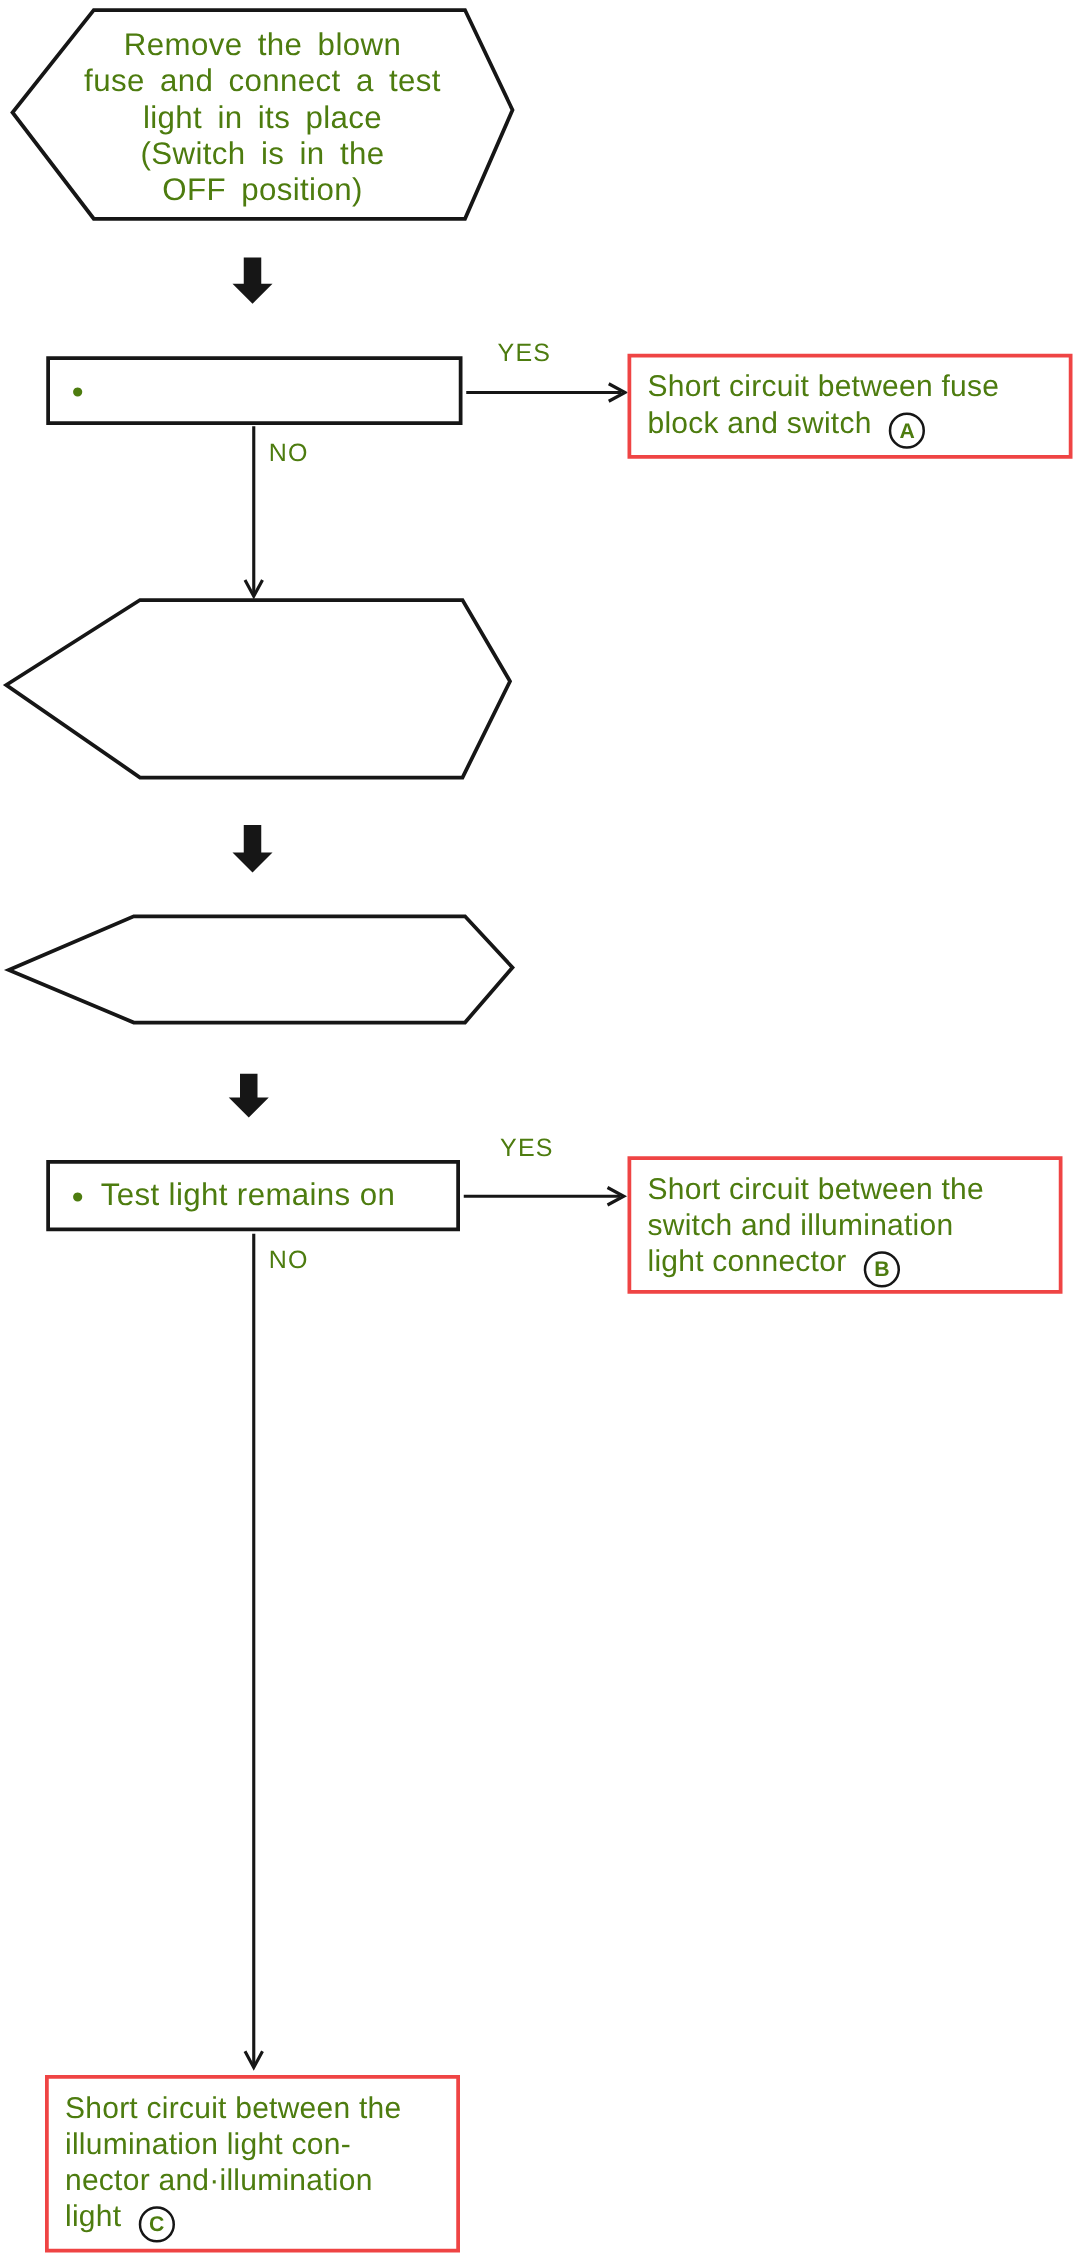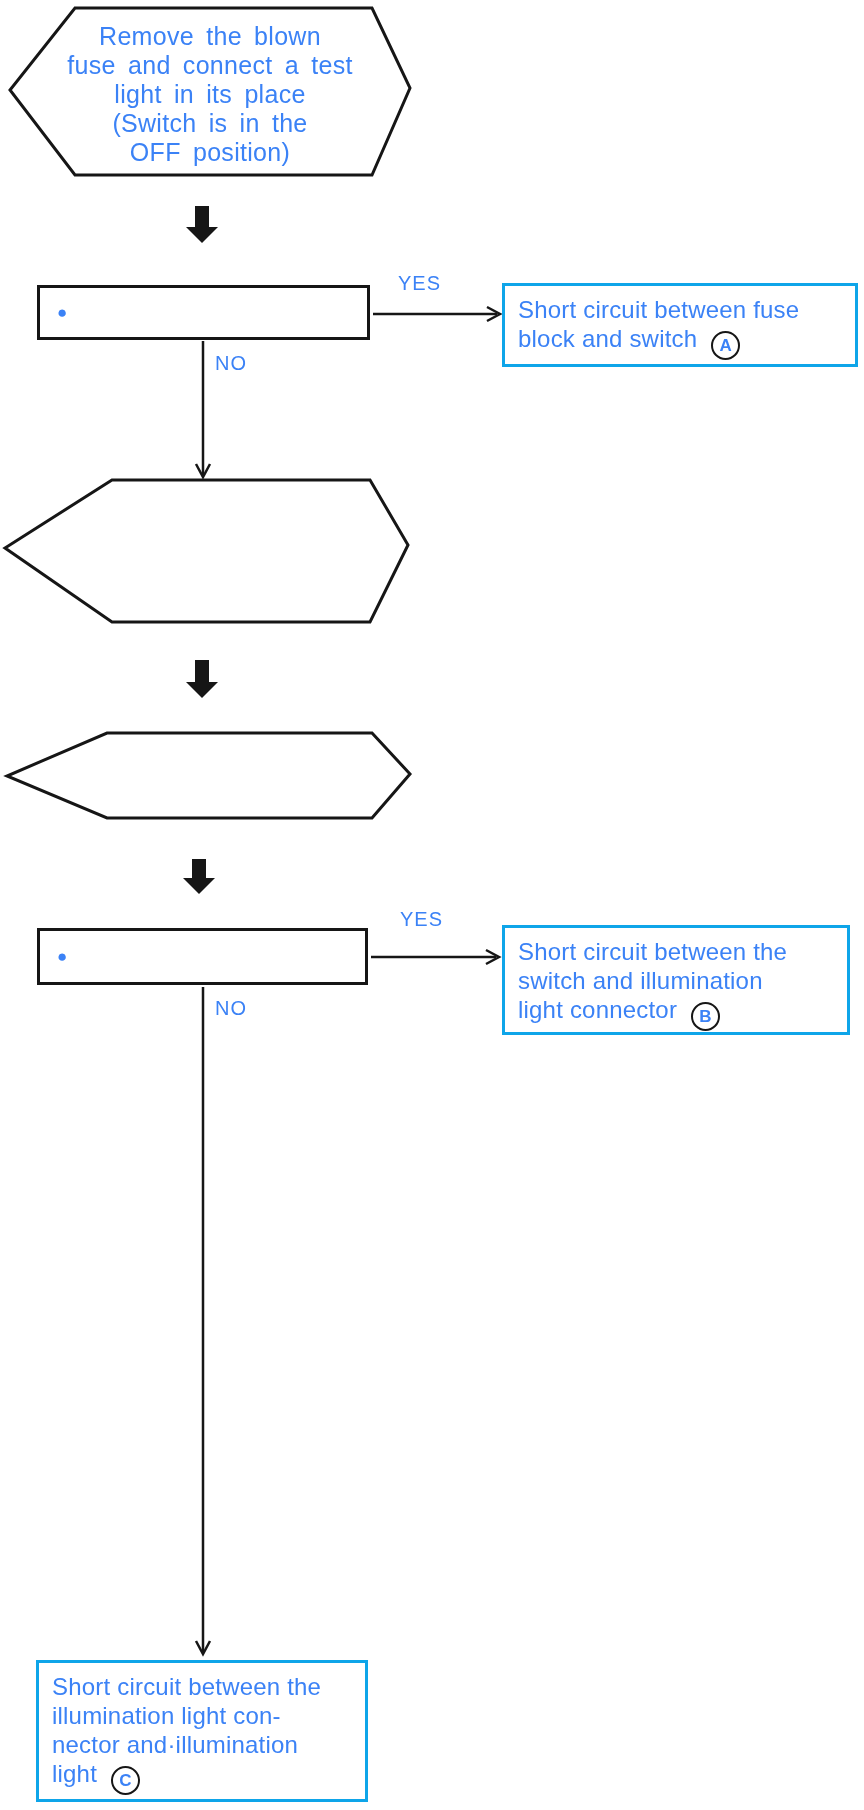--- a/index.html
+++ b/index.html
@@ -1,21 +1,21 @@
 <!DOCTYPE html>
 <html><head>
 <meta charset="utf-8">
 <style>
   html,body{margin:0;padding:0;background:#ffffff;}
   .canvas{
     position:relative;
     width:864px;height:1810px;
     background:#ffffff;
     font-family:"Liberation Sans", sans-serif;
-    color:#3b82f6;
+    color:#4d7c0f;
     overflow:hidden;
   }
   svg.layer{position:absolute;left:0;top:0;}
   .node{position:absolute;box-sizing:border-box;}
   .ml{white-space:pre-line;}
   .hex-text{
     text-align:center;
     font-size:25px;
     line-height:29px;
     letter-spacing:0.3px;
@@ -24,21 +24,21 @@
   .decision{
     border:3px solid #161616;
     background:#ffffff;
     display:flex;align-items:center;
     font-size:25px;
     padding-left:17px;
     letter-spacing:0.3px;
   }
   .bullet{font-size:17px;margin-right:13px;line-height:1;}
   .result{
-    border:3px solid #0ea5e9;
+    border:3px solid #ef4444;
     background:#ffffff;
     font-size:24px;
     line-height:29px;
     padding:9px 12px 8px 13px;
     letter-spacing:0.2px;
   }
   .tag-circle{
     display:inline-block;
     width:25px;height:25px;
     border:2.5px solid #161616;
@@ -103,20 +103,21 @@
 
   <div class="node result" style="left:502px;top:283px;width:356px;height:84px;">
     <span class="ml">Short circuit between fuse
 block and switch</span><span class="tag-circle">A</span>
   </div>
 
 
 
   <div class="node decision" style="left:37px;top:928px;width:331px;height:57px;">
     <span class="bullet">●</span>
+    <span>Test light remains on</span>
   </div>
 
   <div class="branch-label" style="left:400px;top:908px;">YES</div>
   <div class="branch-label" style="left:215px;top:997px;">NO</div>
 
   <div class="node result" style="left:502px;top:925px;width:348px;height:110px;">
     <span class="ml">Short circuit between the
 switch and illumination
 light connector</span><span class="tag-circle">B</span>
   </div>

